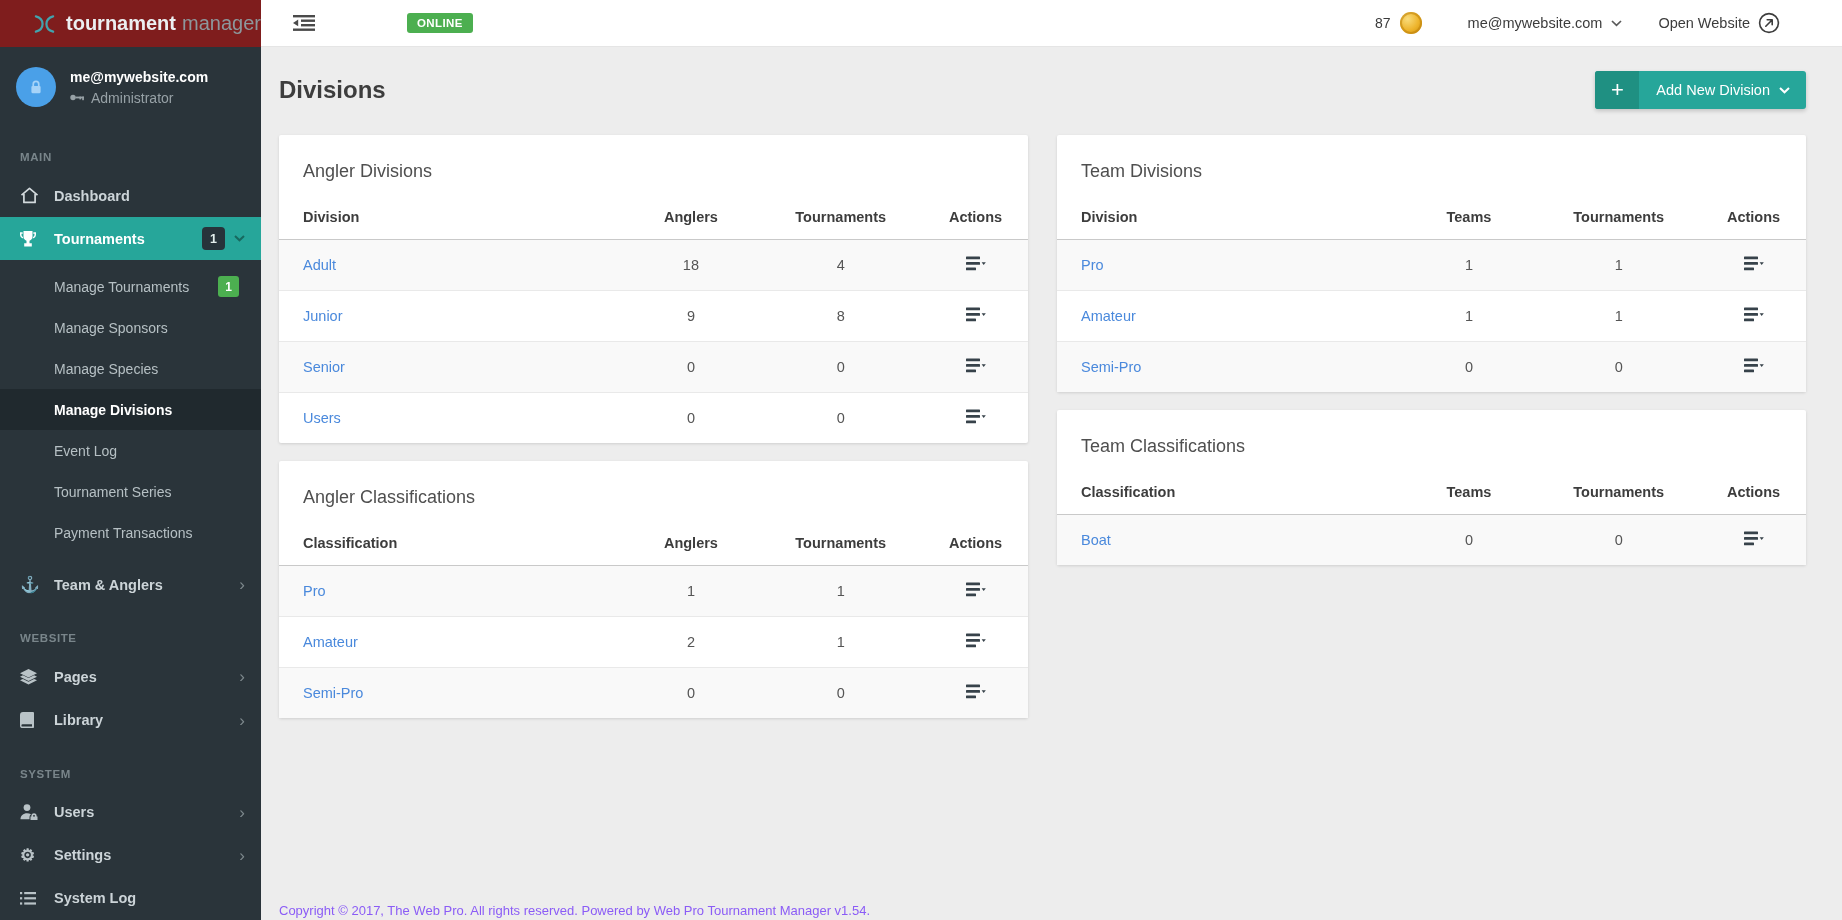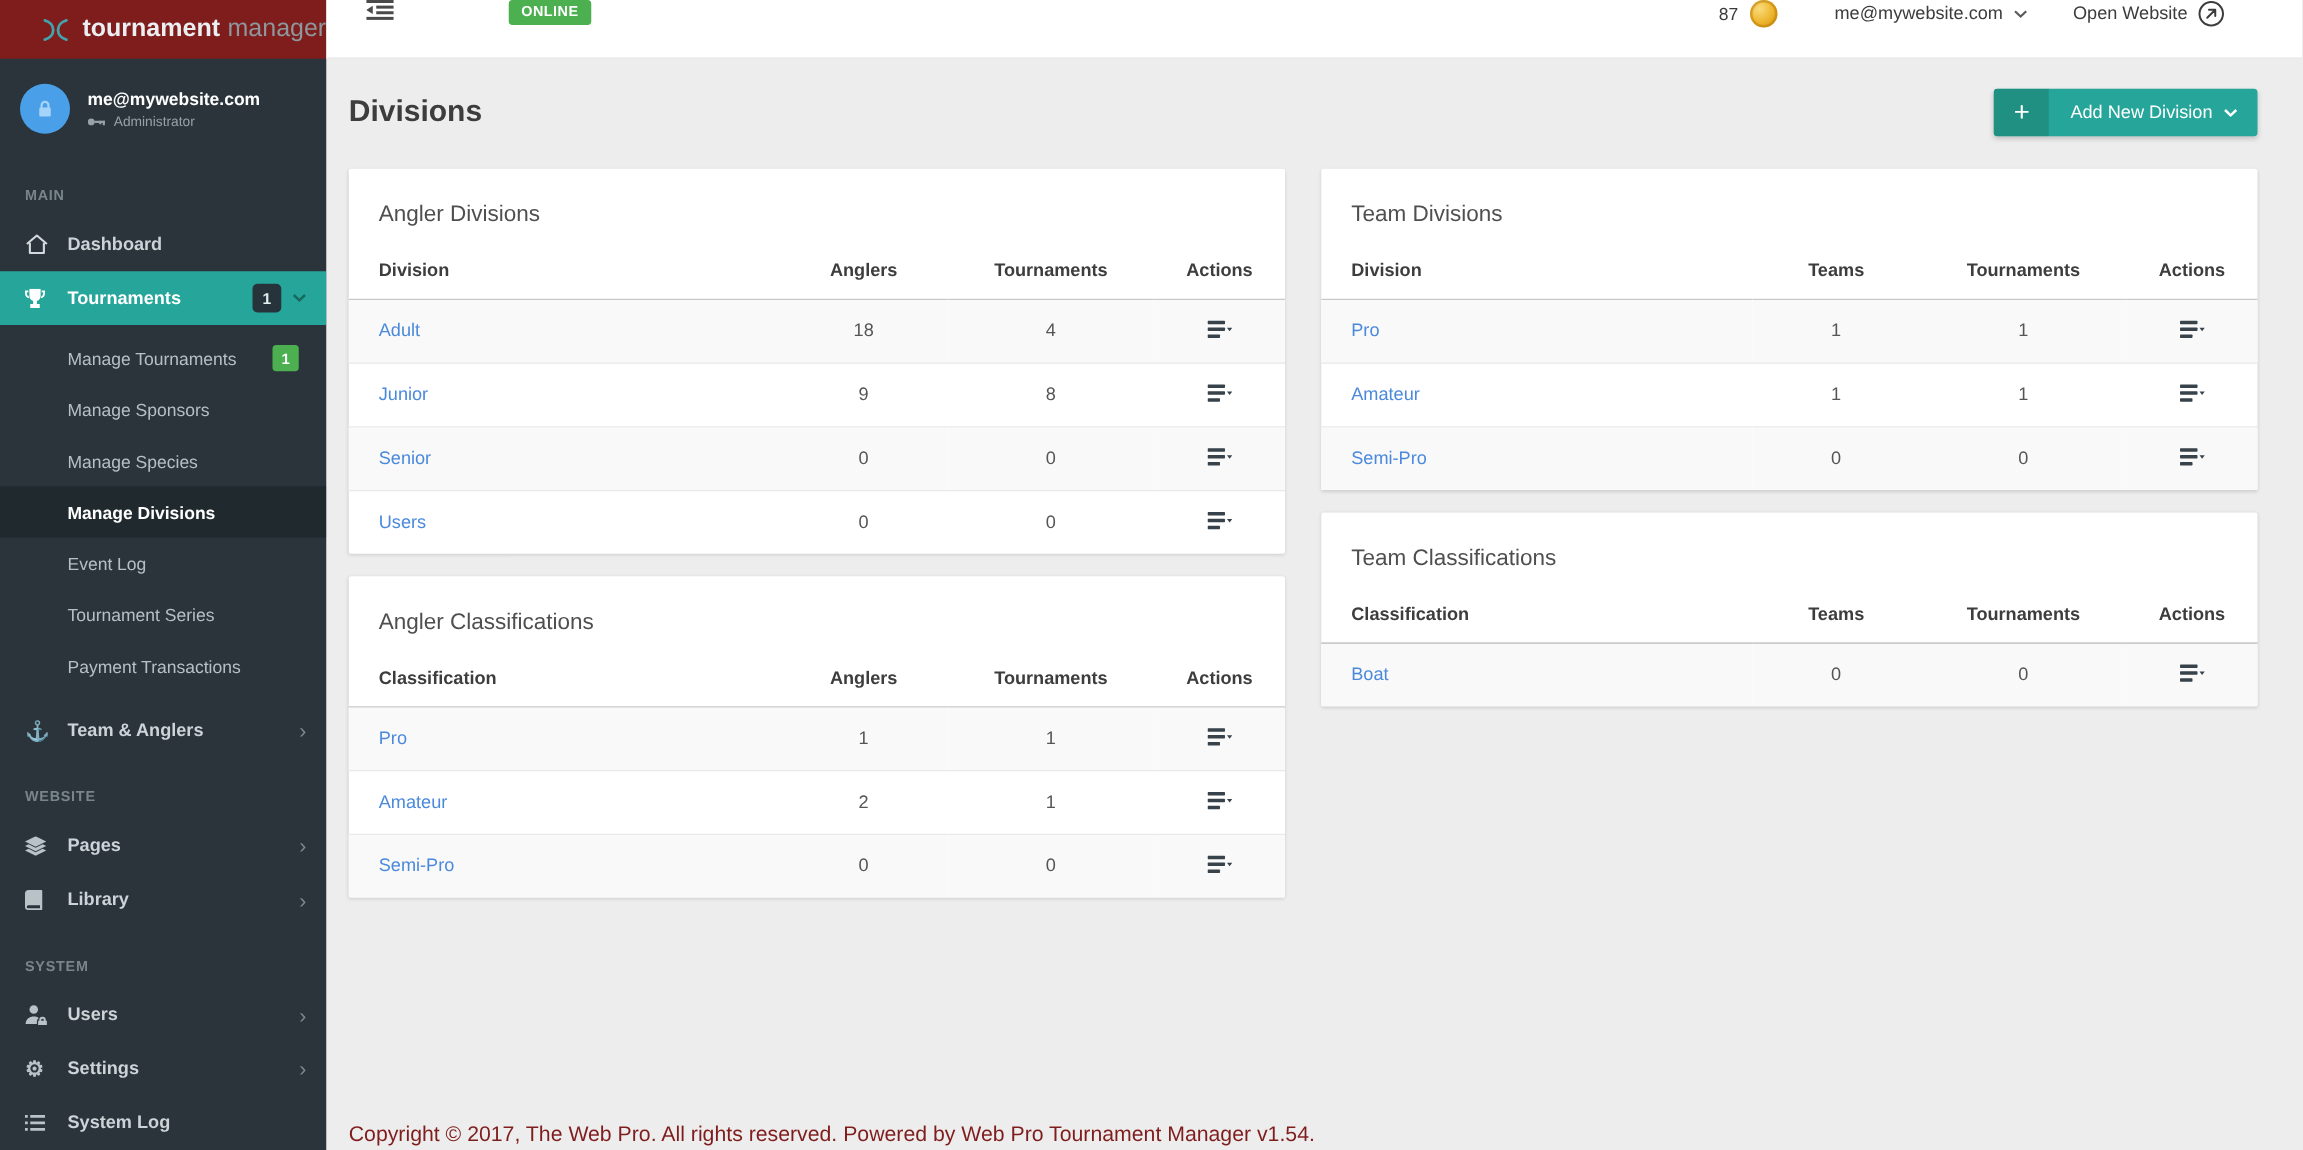--- a/index.html
+++ b/index.html
@@ -7,37 +7,37 @@
   body { font-family:"Liberation Sans", sans-serif; background:#ededed; display:flex; }
 
   
   .sidebar { width:261px; height:920px; background:#2a343a; flex-shrink:0; display:flex; flex-direction:column; overflow:hidden; }
   .logo-bar { height:47px; background:#7f1d1d; display:flex; align-items:center; padding-left:32px; gap:9px; flex-shrink:0; }
   .brand-1 { color:#eceff1; font-size:20px; font-weight:bold; }
   .brand-2 { color:#8d979c; font-size:20px; font-weight:normal; margin-left:-3px; }
   .user-panel { display:flex; align-items:center; gap:14px; padding:20px 16px 18px 16px; }
   .avatar { width:40px; height:40px; border-radius:50%; background:#4aa0e8; display:flex; align-items:center; justify-content:center; flex-shrink:0; }
   .u-email { font-size:14px; font-weight:bold; color:#ffffff; margin-bottom:5px; }
-  .u-role { font-size:11px; color:#97a1a6; display:flex; align-items:center; gap:7px; }
+  .u-role { font-size:14px; color:#97a1a6; display:flex; align-items:center; gap:7px; }
   .section-label { font-size:11.5px; color:#79858a; padding:26px 20px 11px 20px; letter-spacing:.6px; font-weight:bold; }
   .item { height:44px; display:flex; align-items:center; padding:0 16px 0 20px; font-size:14.5px; font-weight:bold; color:#ccd4d8; cursor:pointer; }
   .item .mi { width:34px; display:flex; align-items:center; flex-shrink:0; }
   .item.active { background:#26a69a; color:#ffffff; }
   .chev-right { margin-left:auto; color:#7d888c; font-size:17px; line-height:1; font-weight:normal; }
   .badge-dark { margin-left:auto; width:23px; height:23px; background:#27333a; color:#e3efed; border-radius:4px; font-size:12.5px; font-weight:bold; display:flex; align-items:center; justify-content:center; }
   .badge-green { margin-left:auto; width:21px; height:21px; background:#4caf50; color:#fff; border-radius:3px; font-size:12px; font-weight:bold; display:flex; align-items:center; justify-content:center; margin-right:6px; }
   .tchev { margin-left:9px; display:flex; align-items:center; }
   .submenu { padding:6px 0 10px 0; }
   .sub-item { height:41px; display:flex; align-items:center; padding:0 16px 0 54px; font-size:14px; color:#b6c0c4; cursor:pointer; }
   .sub-item.current { background:#20292e; color:#ffffff; font-weight:bold; }
   .gear-glyph { font-size:17px; color:#b9c3c7; line-height:1; }
 
   
   .main { flex:1; display:flex; flex-direction:column; height:920px; overflow:hidden; }
-  .topbar { height:47px; background:#ffffff; border-bottom:1px solid #e5e5e5; display:flex; align-items:flex-start; flex-shrink:0; }
+  .topbar { height:47px; background:#ffffff; border-bottom:1px solid #e5e5e5; display:flex; align-items:center; flex-shrink:0; }
   .toggle-btn { margin-left:32px; background:none; border:none; cursor:pointer; display:flex; align-items:center; }
   .online-badge { margin-left:92px; background:#4caf50; color:#fff; font-size:11.5px; font-weight:bold; letter-spacing:.4px; padding:4px 10px; border-radius:3px; }
   .topbar-right { margin-left:auto; display:flex; align-items:center; padding-right:62px; }
   .credits { display:flex; align-items:center; gap:9px; margin-right:46px; cursor:pointer; }
   .credits-num { font-size:14px; color:#3a3a3a; }
   .coin { width:22px; height:22px; border-radius:50%; background:radial-gradient(circle at 35% 32%, #f9dc7c, #edb32a 55%, #c88b10 95%); box-shadow:inset 0 0 0 2px rgba(190,130,10,.55); }
   .account { display:flex; align-items:center; gap:9px; margin-right:36px; cursor:pointer; font-size:14.5px; color:#3c3c3c; }
   .open-website { display:flex; align-items:center; gap:8px; cursor:pointer; font-size:14.5px; color:#3c3c3c; }
 
   .content { flex:1; padding:0 36px 0 18px; display:flex; flex-direction:column; overflow:hidden; }
@@ -55,21 +55,21 @@
   col.c1 { width:46%; } col.c2 { width:18%; } col.c3 { width:22%; } col.c4 { width:14%; }
   th { font-size:14.5px; font-weight:bold; color:#3d3d3d; padding:15px 0 14px 0; border-bottom:1px solid #c9c9c9; text-align:center; }
   th.first { text-align:left; padding-left:24px; }
   td { font-size:14.5px; color:#555; padding:14px 0; border-bottom:1px solid #e9e9e9; text-align:center; }
   td.first { text-align:left; padding-left:24px; }
   tbody tr:nth-child(odd) { background:#f9f9f9; }
   tbody tr:last-child td { border-bottom:none; }
   a.row-link { color:#4a89dc; text-decoration:none; cursor:pointer; }
   .actions-btn { background:none; border:none; cursor:pointer; padding:2px 4px; }
 
-  .footer { margin-top:auto; padding:0 0 2px 0; font-size:17px; color:#7f1d1d; }
+  .footer { margin-top:auto; padding:0 0 2px 0; font-size:13px; color:#8b5cf6; }
 </style>
 </head>
 <body>
 
 <aside class="sidebar">
   <div class="logo-bar">
     <span style="display:flex;align-items:center;">
       <svg width="25" height="20" viewBox="0 0 26 20" fill="none" stroke="#43a3ad" stroke-width="2.3" stroke-linecap="round">
         <path d="M4 2c4.5 1.2 7 4.6 7 8s-2.5 6.8-7 8"></path>
         <path d="M22 2c-4.5 1.2-7 4.6-7 8s2.5 6.8 7 8"></path>

